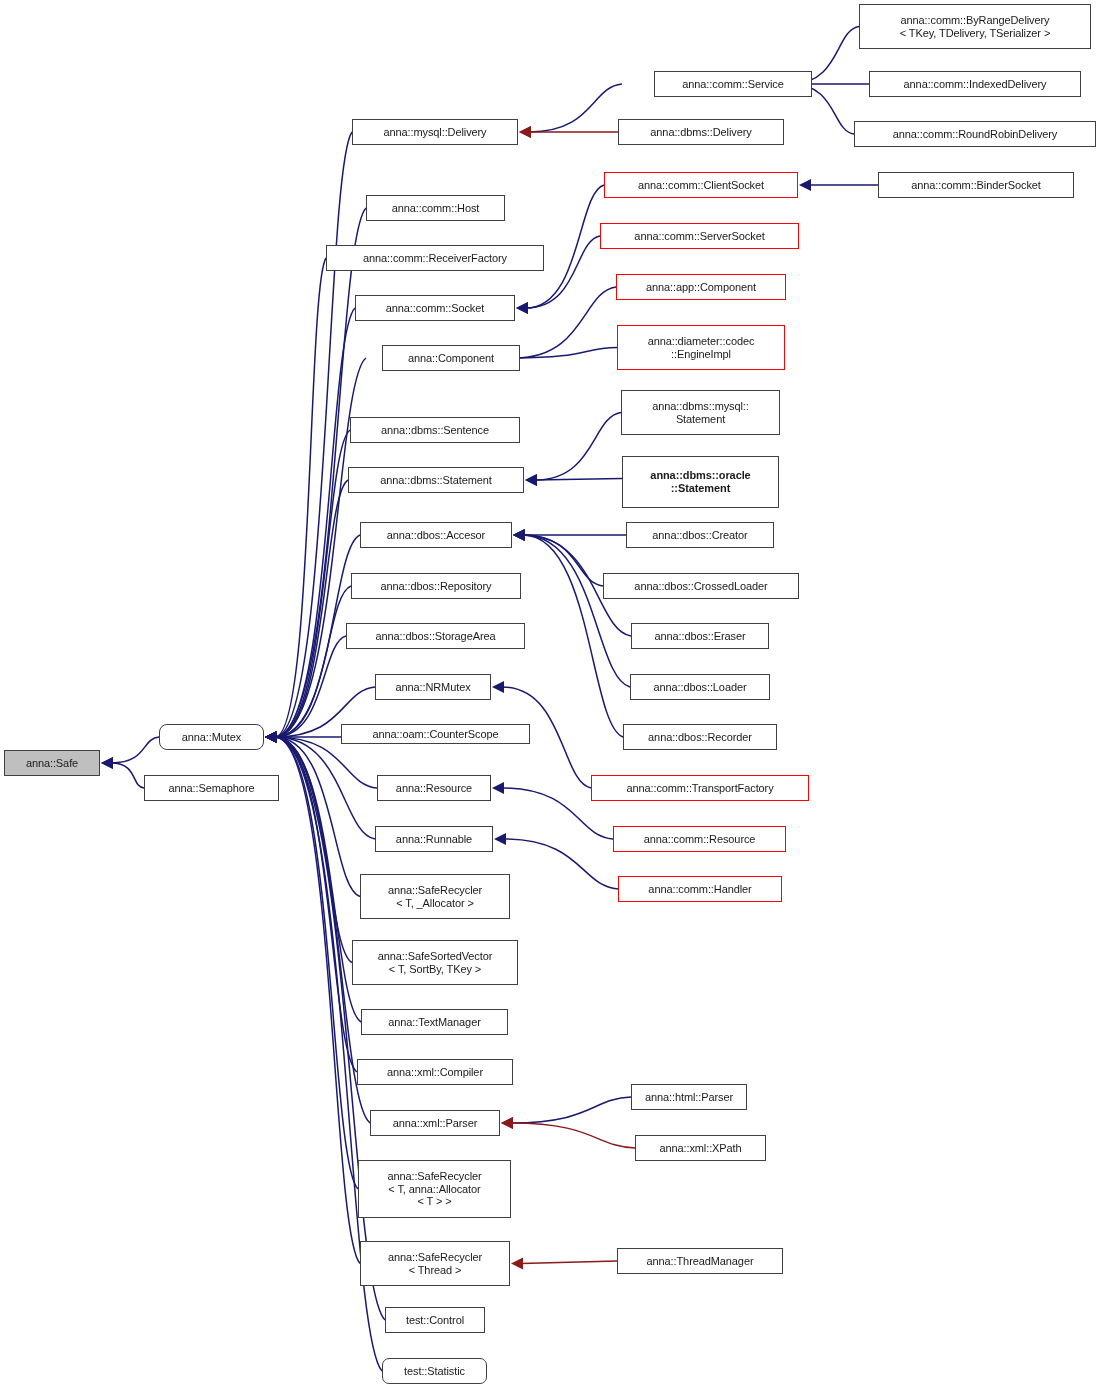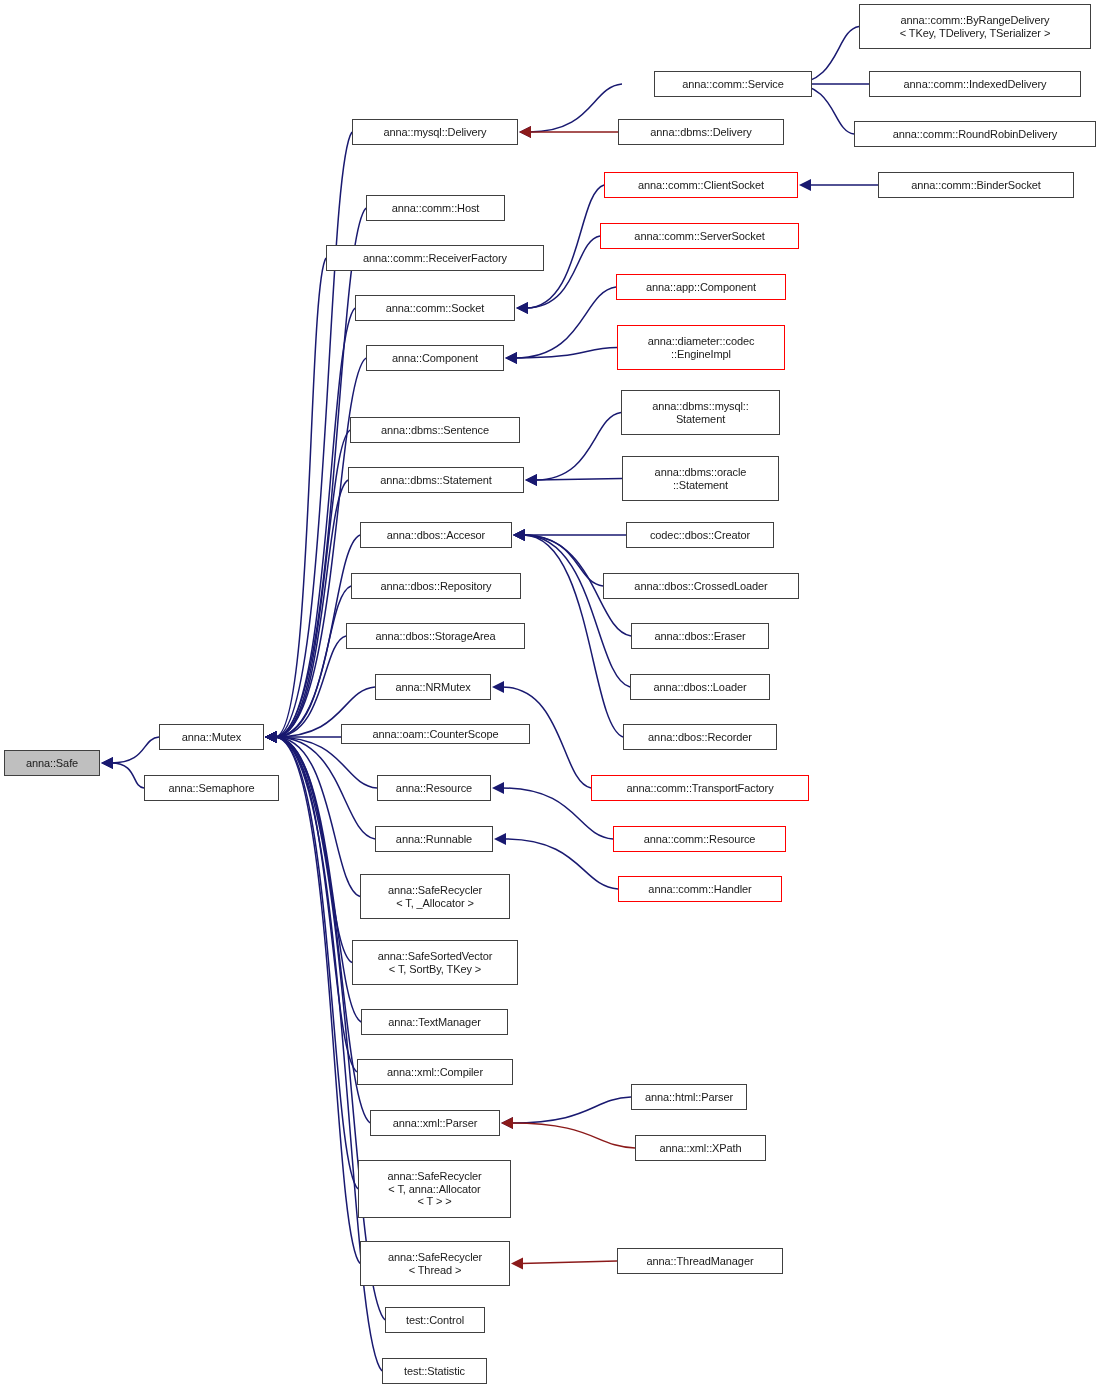--- a/index.html
+++ b/index.html
@@ -208,39 +208,39 @@
       </g>
       <g>
         <path d="M 617 1261 L 521 1263.5" fill="none" stroke="#8b1a1a" stroke-width="1.5"></path>
         <polygon points="511,1263.5 523,1257.5 523,1269.5" fill="#8b1a1a"></polygon>
       </g>
     </svg>
   <div id="node-layer">
       <div class="node filled" style="left: 4px; top: 750px; width: 96px; height: 26px;">
         <span>anna::Safe</span>
       </div>
-      <div class="node" style="left: 159px; top: 724px; width: 105px; height: 26px;">
+      <div class="node" style="left: 159px; top: 724px; width: 105px; height: 26px; border-radius: 8px;">
         <span>anna::Mutex</span>
       </div>
       <div class="node" style="left: 144px; top: 775px; width: 135px; height: 26px;">
         <span>anna::Semaphore</span>
       </div>
       <div class="node" style="left: 352px; top: 119px; width: 166px; height: 26px;">
         <span>anna::mysql::Delivery</span>
       </div>
       <div class="node" style="left: 366px; top: 195px; width: 139px; height: 26px;">
         <span>anna::comm::Host</span>
       </div>
       <div class="node" style="left: 326px; top: 245px; width: 218px; height: 26px;">
         <span>anna::comm::ReceiverFactory</span>
       </div>
       <div class="node" style="left: 355px; top: 295px; width: 160px; height: 26px;">
         <span>anna::comm::Socket</span>
       </div>
-      <div class="node" style="left: 366px; top: 345px; width: 138px; height: 26px;">
+      <div class="node" style="left: 382px; top: 345px; width: 138px; height: 26px;">
         <span>anna::Component</span>
       </div>
       <div class="node" style="left: 350px; top: 417px; width: 170px; height: 26px;">
         <span>anna::dbms::Sentence</span>
       </div>
       <div class="node" style="left: 348px; top: 467px; width: 176px; height: 26px;">
         <span>anna::dbms::Statement</span>
       </div>
       <div class="node" style="left: 360px; top: 522px; width: 152px; height: 26px;">
         <span>anna::dbos::Accesor</span>
@@ -285,21 +285,21 @@
 &lt; T, anna::Allocator
 &lt; T &gt; &gt;</span>
       </div>
       <div class="node" style="left: 360px; top: 1241px; width: 150px; height: 45px;">
         <span>anna::SafeRecycler
 &lt; Thread &gt;</span>
       </div>
       <div class="node" style="left: 385px; top: 1307px; width: 100px; height: 26px;">
         <span>test::Control</span>
       </div>
-      <div class="node" style="left: 382px; top: 1358px; width: 105px; height: 26px;">
+      <div class="node" style="left: 382px; top: 1358px; width: 105px; height: 26px; border-radius: 7px;">
         <span>test::Statistic</span>
       </div>
       <div class="node" style="left: 622px; top: 71px; width: 158px; height: 26px; margin-left: 32px;">
         <span>anna::comm::Service</span>
       </div>
       <div class="node" style="left: 618px; top: 119px; width: 166px; height: 26px;">
         <span>anna::dbms::Delivery</span>
       </div>
       <div class="node red" style="left: 604px; top: 172px; width: 194px; height: 26px;">
         <span>anna::comm::ClientSocket</span>
@@ -311,26 +311,26 @@
         <span>anna::app::Component</span>
       </div>
       <div class="node red" style="left: 617px; top: 325px; width: 168px; height: 45px;">
         <span>anna::diameter::codec
 ::EngineImpl</span>
       </div>
       <div class="node" style="left: 621px; top: 390px; width: 159px; height: 45px;">
         <span>anna::dbms::mysql::
 Statement</span>
       </div>
-      <div class="node" style="left: 622px; top: 456px; width: 157px; height: 45px;">
+      <div class="node" style="left: 622px; top: 456px; width: 157px; height: 52px; font-weight: bold;">
         <span>anna::dbms::oracle
 ::Statement</span>
       </div>
       <div class="node" style="left: 626px; top: 522px; width: 148px; height: 26px;">
-        <span>codec::dbos::Creator</span>
+        <span>anna::dbos::Creator</span>
       </div>
       <div class="node" style="left: 603px; top: 573px; width: 196px; height: 26px;">
         <span>anna::dbos::CrossedLoader</span>
       </div>
       <div class="node" style="left: 631px; top: 623px; width: 138px; height: 26px;">
         <span>anna::dbos::Eraser</span>
       </div>
       <div class="node" style="left: 630px; top: 674px; width: 140px; height: 26px;">
         <span>anna::dbos::Loader</span>
       </div>

